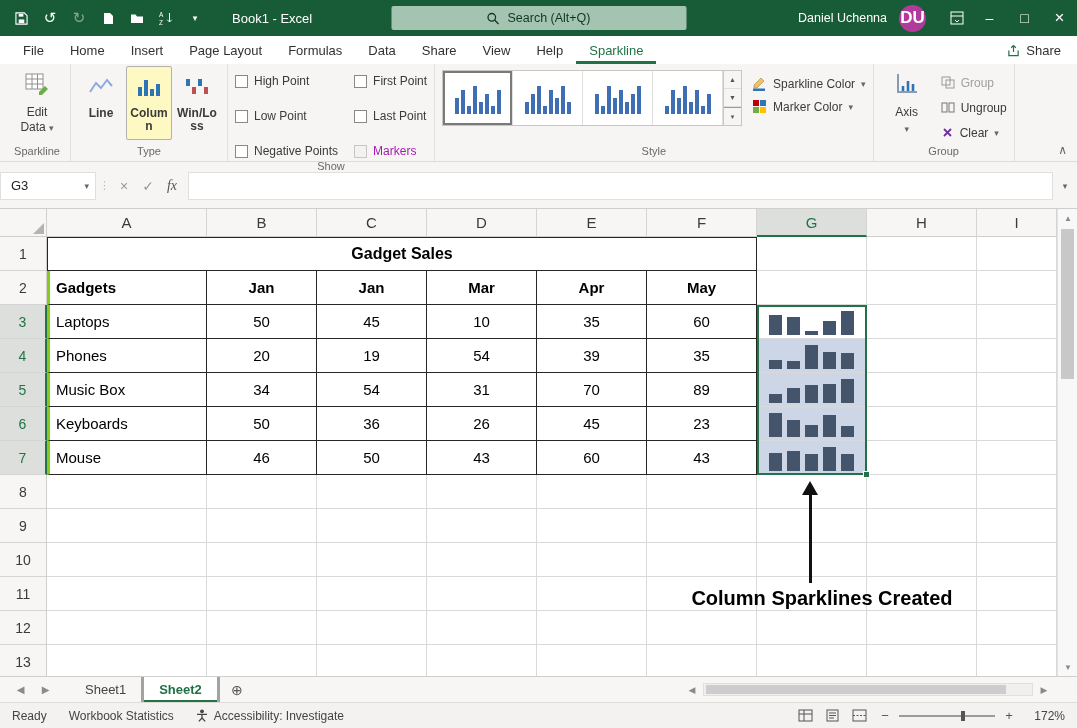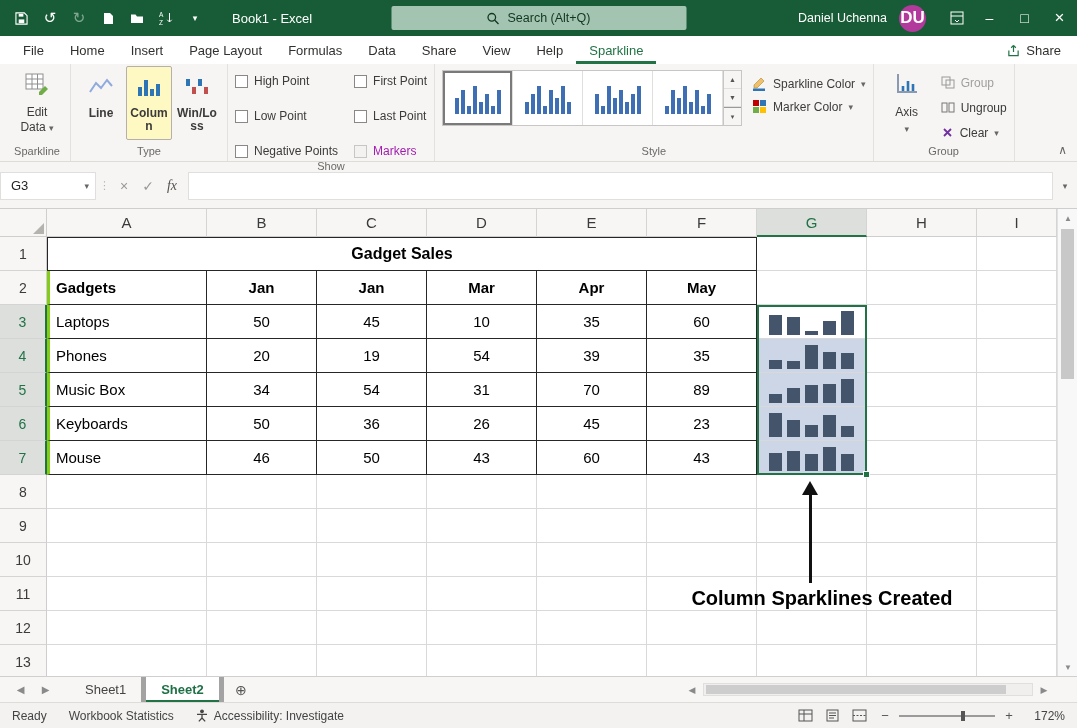--- a/index.html
+++ b/index.html
@@ -135,21 +135,21 @@
     justify-content:center; font-size:8px; color:#8a8a8a; }
   .vs-btn.top { top:0; } .vs-btn.bottom { bottom:0; }
   .vs-thumb { position:absolute; left:3px; top:20px; width:13px; height:150px; background:#c8c8c8; }
 
   
   .sheetbar { height:26px; background:#f7f6f5; border-top:1px solid #d0cece;
     display:flex; align-items:center; font-size:13px; color:#444; }
   .snav { width:58px; display:flex; justify-content:space-around; color:#8a8a8a; font-size:10px;
     padding-left:8px; }
   .sheet-tab-list { display:flex; height:100%; margin-left:12px; }
-  .stab { height:100%; padding:0 15px; display:flex; align-items:center; border-right:5px solid #a3a3a3; }
+  .stab { height:100%; padding:0 15px; display:flex; align-items:center; border-right:3px solid #a3a3a3; }
   .stab.active { background:#fff; color:#1f7145; font-weight:700; box-shadow:inset 0 -2px 0 #217346; }
   .add-sheet { width:34px; text-align:center; color:#555; font-size:14px; }
   .hscroll { margin-left:auto; display:flex; align-items:center; height:100%; padding-right:24px; gap:2px; }
   .hs-btn { width:18px; text-align:center; color:#8a8a8a; font-size:9px; }
   .hs-track { width:330px; height:13px; background:#f0efed; border:1px solid #e1dfdd; position:relative; }
   .hs-thumb { position:absolute; left:2px; top:1px; width:300px; height:9px; background:#cdcdcd; }
 
   
   .statusbar { height:26px; background:#f3f2f1; border-top:1px solid #dedcd9;
     display:flex; align-items:center; padding:0 12px; font-size:12px; color:#444; gap:22px; }

